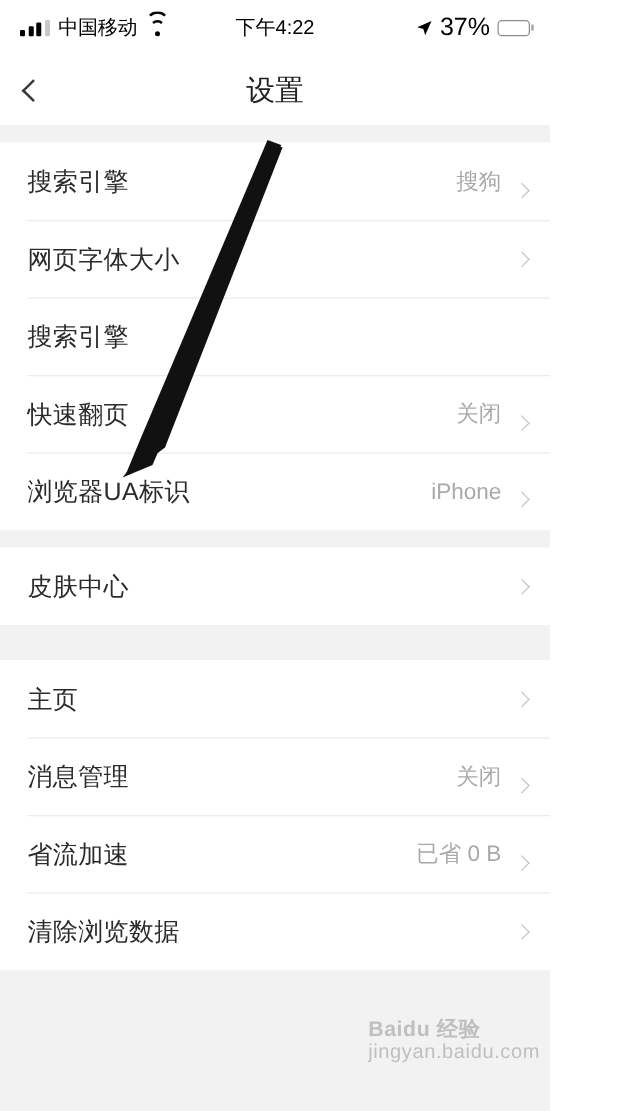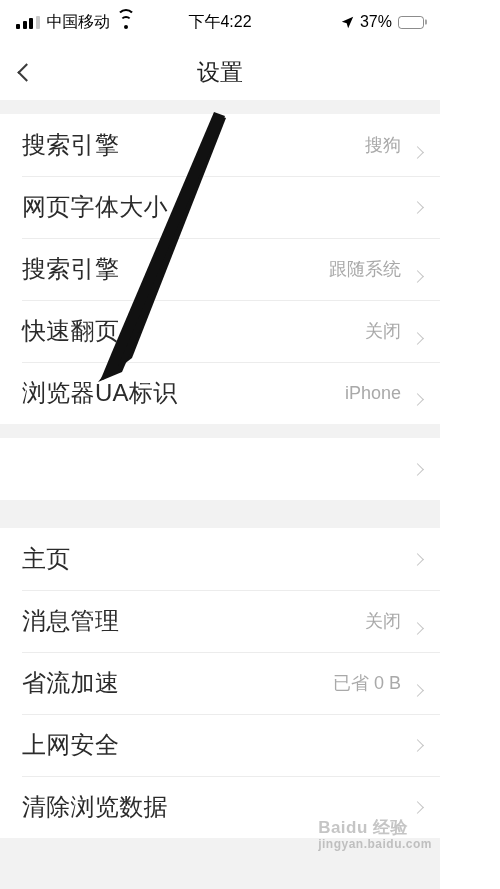--- a/index.html
+++ b/index.html
@@ -48,21 +48,21 @@
 
   .sb-center {
     position: absolute; left: 0; right: 0;
     text-align: center;
     font-size: 16px;
     pointer-events: none;
   }
   .sb-right {
     margin-left: auto;
     display: flex; align-items: center; gap: 6px;
-    font-size: 16px;
+    font-size: 20px;
   }
   .loc-arrow { width: 13px; height: 13px; display: block; }
   .battery {
     width: 26px; height: 13px;
     border: 1.5px solid rgba(0,0,0,0.45);
     border-radius: 3.5px;
     position: relative;
     padding: 1.5px;
   }
   .battery::after {
@@ -116,21 +116,21 @@
     padding: 0 18px 0 22px;
     cursor: pointer;
   }
   .row + .row::before {
     content: "";
     position: absolute; top: 0; left: 22px; right: 0;
     height: 1px;
     background: #ececec;
   }
   .row-label {
-    font-size: 24px;
+    font-size: 20px;
     color: #2b2b2b;
     letter-spacing: 0.3px;
   }
   .row-right {
     margin-left: auto;
     display: flex;
     align-items: flex-end;
     gap: 12px;
   }
   .row-value {
@@ -173,21 +173,21 @@
   .watermark {
     position: absolute;
     right: 8px;
     bottom: 38px;
     font-size: 17px;
     color: rgba(150,150,150,0.55);
     font-weight: bold;
     letter-spacing: 0.5px;
     pointer-events: none;
   }
-  .watermark small { font-size: 12px; font-weight: bold; display:block; text-align:right; margin-top:-2px; }
+  .watermark small { font-size: 16px; font-weight: normal; display:block; text-align:right; margin-top:-2px; }
 </style>
 </head>
 <body>
 
 <div class="screen">
 
   <div class="statusbar">
     <div class="sb-left">
       <span class="signal-bars">
         <i></i>
@@ -233,24 +233,20 @@
     <div class="row">
       <span class="row-label">网页字体大小</span>
       <span class="row-right">
         <span class="row-value"></span>
         <span class="chev"></span>
       </span>
     </div>
 
     <div class="row">
       <span class="row-label">搜索引擎</span>
-      <span class="row-right">
-        <span class="row-value">跟随系统</span>
-        <span class="chev"></span>
-      </span>
     </div>
 
     <div class="row">
       <span class="row-label">快速翻页</span>
       <span class="row-right">
         <span class="row-value">关闭</span>
         <span class="chev"></span>
       </span>
     </div>
 
@@ -260,20 +256,21 @@
         <span class="row-value">iPhone</span>
         <span class="chev"></span>
       </span>
     </div>
 
   </div>
 
   <div class="gap"></div>
   <div class="group">
     <div class="row">
+      <span class="row-label">皮肤中心</span>
       <span class="row-right">
         <span class="row-value"></span>
         <span class="chev"></span>
       </span>
     </div>
   </div>
 
   <div class="gap"></div>
 
   <div class="gap"></div>
@@ -296,27 +293,20 @@
     </div>
 
     <div class="row">
       <span class="row-label">省流加速</span>
       <span class="row-right">
         <span class="row-value">已省 0 B</span>
         <span class="chev"></span>
       </span>
     </div>
 
-    <div class="row">
-      <span class="row-label">上网安全</span>
-      <span class="row-right">
-        <span class="row-value"></span>
-        <span class="chev"></span>
-      </span>
-    </div>
 
     <div class="row">
       <span class="row-label">清除浏览数据</span>
       <span class="row-right">
         <span class="row-value"></span>
         <span class="chev"></span>
       </span>
     </div>
 
   </div>

